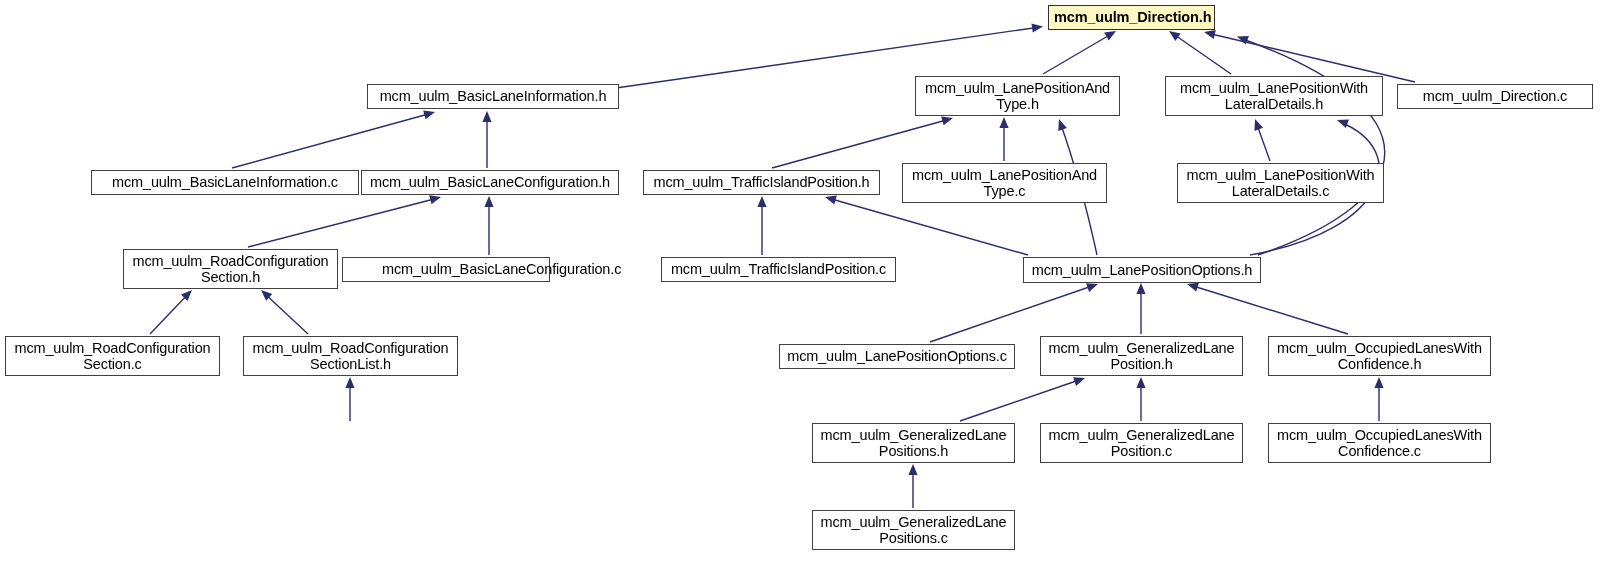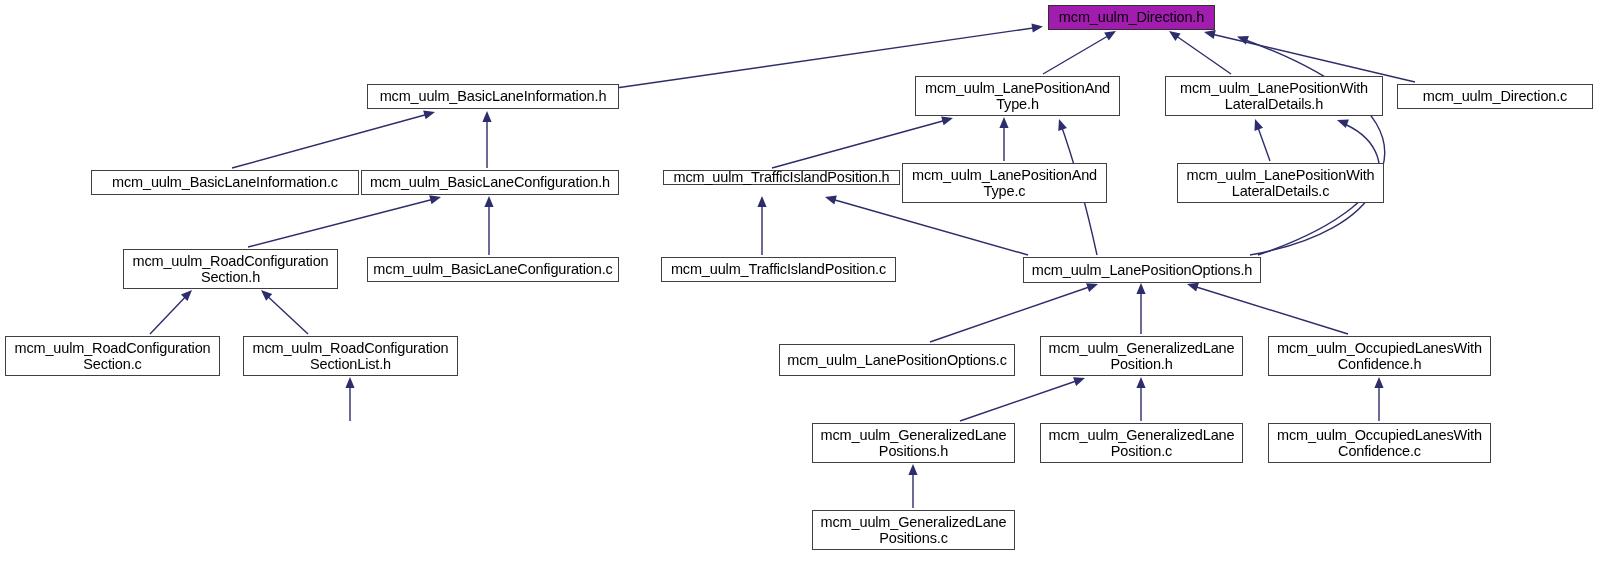--- a/index.html
+++ b/index.html
@@ -34,22 +34,23 @@
     text-align: center;
     line-height: 1.12;
     color: #000000;
     font-size: 14.5px;
     font-family: "Liberation Sans", sans-serif;
     white-space: pre-line;
     letter-spacing: -0.15px;
     cursor: pointer;
   }
   .gnode.root {
-    background: #a21caf;
+    background: #fef9c3;
     border-color: #303030;
+    font-weight: bold;
   }
   .gnode-label {
     display: block;
     width: 100%;
     padding: 0 5px;
     box-sizing: border-box;
     white-space: pre-line;
   }
 </style>
 </head>
@@ -113,35 +114,35 @@
   <div id="node-layer">
       <div class="gnode root" style="left: 1048px; top: 5px; width: 167px; height: 25px;"><span class="gnode-label">mcm_uulm_Direction.h</span></div>
       <div class="gnode" style="left: 367px; top: 84px; width: 252px; height: 25px;"><span class="gnode-label">mcm_uulm_BasicLaneInformation.h</span></div>
       <div class="gnode" style="left: 915px; top: 76px; width: 205px; height: 40px;"><span class="gnode-label">mcm_uulm_LanePositionAnd
 Type.h</span></div>
       <div class="gnode" style="left: 1165px; top: 76px; width: 218px; height: 40px;"><span class="gnode-label">mcm_uulm_LanePositionWith
 LateralDetails.h</span></div>
       <div class="gnode" style="left: 1397px; top: 84px; width: 196px; height: 25px;"><span class="gnode-label">mcm_uulm_Direction.c</span></div>
       <div class="gnode" style="left: 91px; top: 170px; width: 268px; height: 25px;"><span class="gnode-label">mcm_uulm_BasicLaneInformation.c</span></div>
       <div class="gnode" style="left: 361px; top: 170px; width: 258px; height: 25px;"><span class="gnode-label">mcm_uulm_BasicLaneConfiguration.h</span></div>
-      <div class="gnode" style="left: 663px; top: 170px; width: 237px; height: 15px;"><span class="gnode-label">mcm_uulm_TrafficIslandPosition.h</span></div>
+      <div class="gnode" style="left: 643px; top: 170px; width: 237px; height: 25px;"><span class="gnode-label">mcm_uulm_TrafficIslandPosition.h</span></div>
       <div class="gnode" style="left: 902px; top: 163px; width: 205px; height: 40px;"><span class="gnode-label">mcm_uulm_LanePositionAnd
 Type.c</span></div>
       <div class="gnode" style="left: 1177px; top: 163px; width: 207px; height: 40px;"><span class="gnode-label">mcm_uulm_LanePositionWith
 LateralDetails.c</span></div>
       <div class="gnode" style="left: 123px; top: 249px; width: 215px; height: 40px;"><span class="gnode-label">mcm_uulm_RoadConfiguration
 Section.h</span></div>
-      <div class="gnode" style="left: 367px; top: 257px; width: 252px; height: 25px;"><span class="gnode-label">mcm_uulm_BasicLaneConfiguration.c</span></div>
+      <div class="gnode" style="left: 342px; top: 257px; width: 208px; height: 25px; padding-left: 34px;"><span class="gnode-label">mcm_uulm_BasicLaneConfiguration.c</span></div>
       <div class="gnode" style="left: 661px; top: 257px; width: 235px; height: 25px;"><span class="gnode-label">mcm_uulm_TrafficIslandPosition.c</span></div>
       <div class="gnode" style="left: 1023px; top: 257px; width: 238px; height: 26px;"><span class="gnode-label">mcm_uulm_LanePositionOptions.h</span></div>
       <div class="gnode" style="left: 5px; top: 336px; width: 215px; height: 40px;"><span class="gnode-label">mcm_uulm_RoadConfiguration
 Section.c</span></div>
       <div class="gnode" style="left: 243px; top: 336px; width: 215px; height: 40px;"><span class="gnode-label">mcm_uulm_RoadConfiguration
 SectionList.h</span></div>
-      <div class="gnode" style="left: 779px; top: 344px; width: 236px; height: 32px;"><span class="gnode-label">mcm_uulm_LanePositionOptions.c</span></div>
+      <div class="gnode" style="left: 779px; top: 344px; width: 236px; height: 25px;"><span class="gnode-label">mcm_uulm_LanePositionOptions.c</span></div>
       <div class="gnode" style="left: 1040px; top: 336px; width: 203px; height: 40px;"><span class="gnode-label">mcm_uulm_GeneralizedLane
 Position.h</span></div>
       <div class="gnode" style="left: 1268px; top: 336px; width: 223px; height: 40px;"><span class="gnode-label">mcm_uulm_OccupiedLanesWith
 Confidence.h</span></div>
       <div class="gnode" style="left: 812px; top: 423px; width: 203px; height: 40px;"><span class="gnode-label">mcm_uulm_GeneralizedLane
 Positions.h</span></div>
       <div class="gnode" style="left: 1040px; top: 423px; width: 203px; height: 40px;"><span class="gnode-label">mcm_uulm_GeneralizedLane
 Position.c</span></div>
       <div class="gnode" style="left: 1268px; top: 423px; width: 223px; height: 40px;"><span class="gnode-label">mcm_uulm_OccupiedLanesWith
 Confidence.c</span></div>

